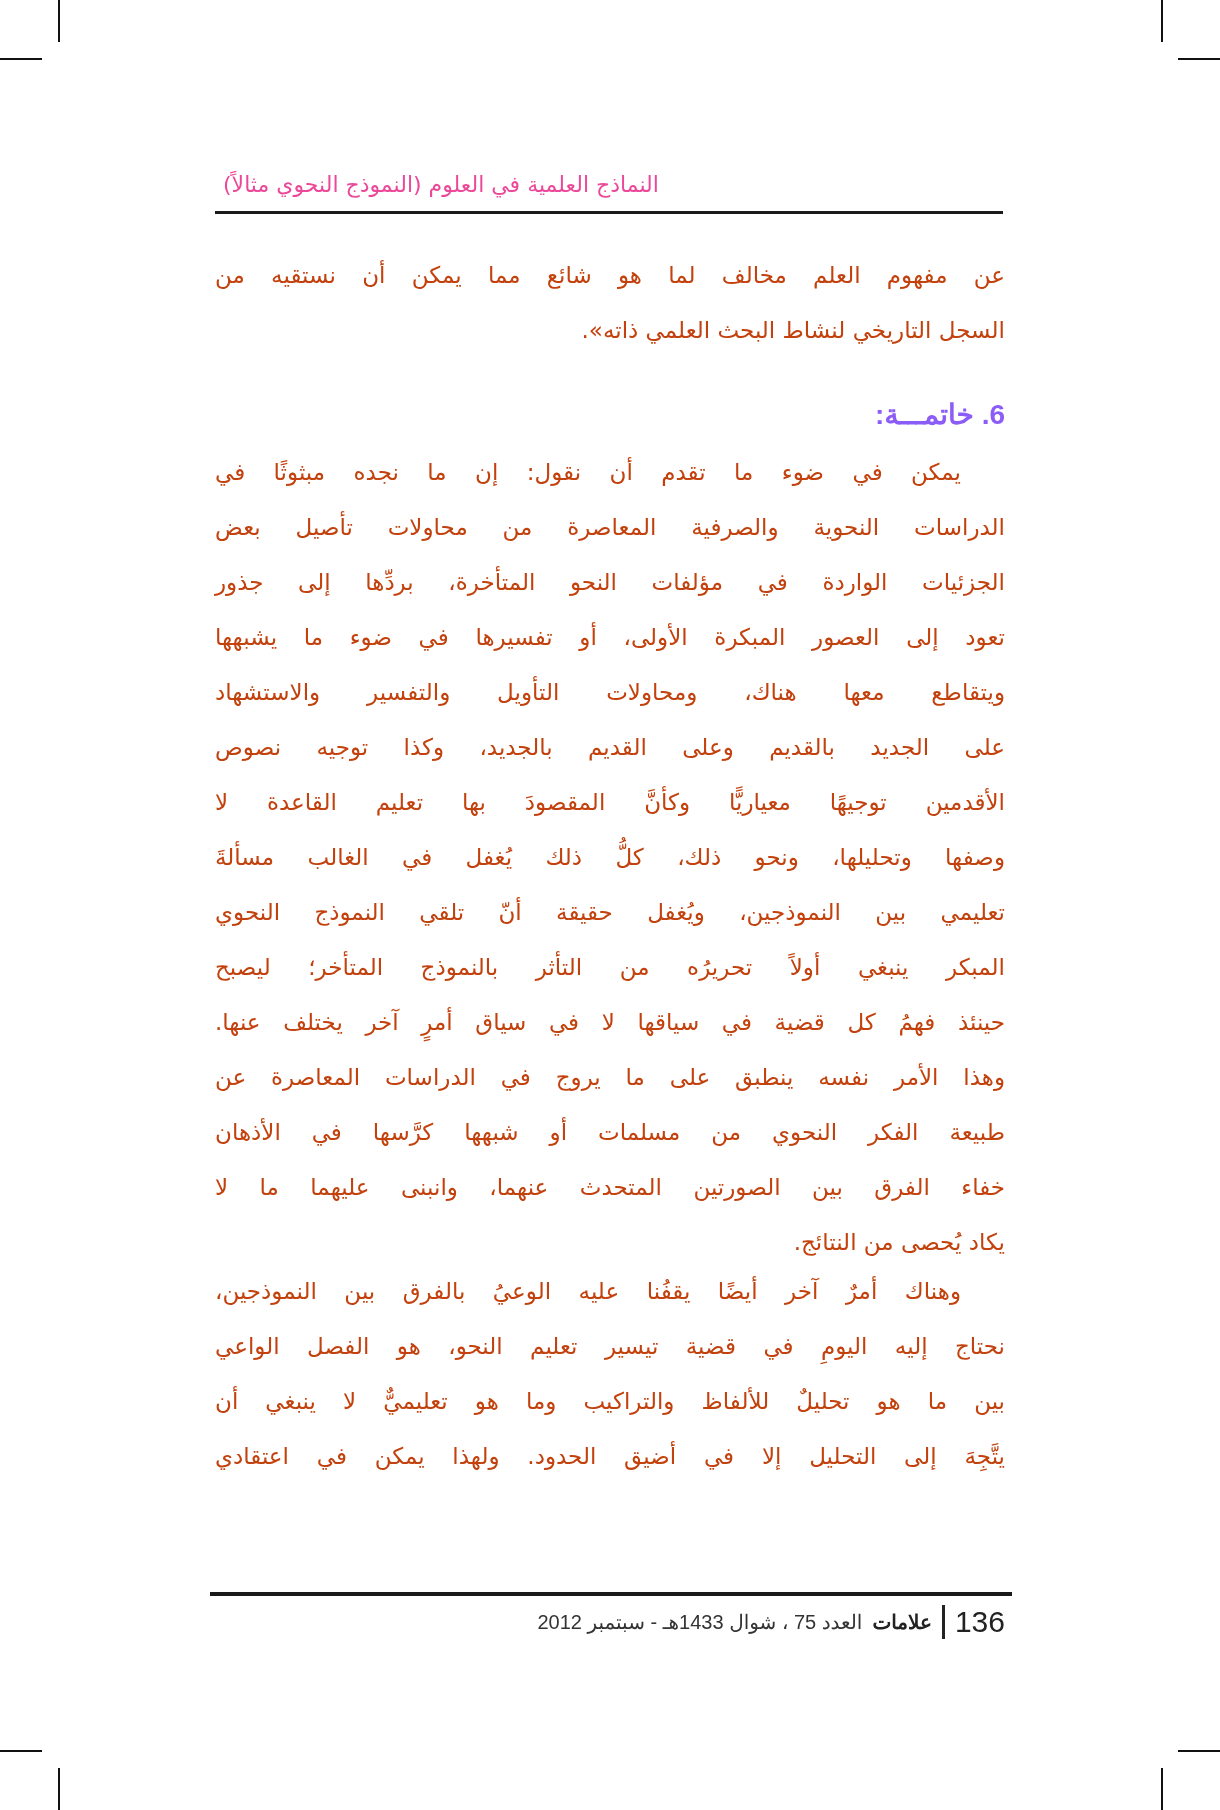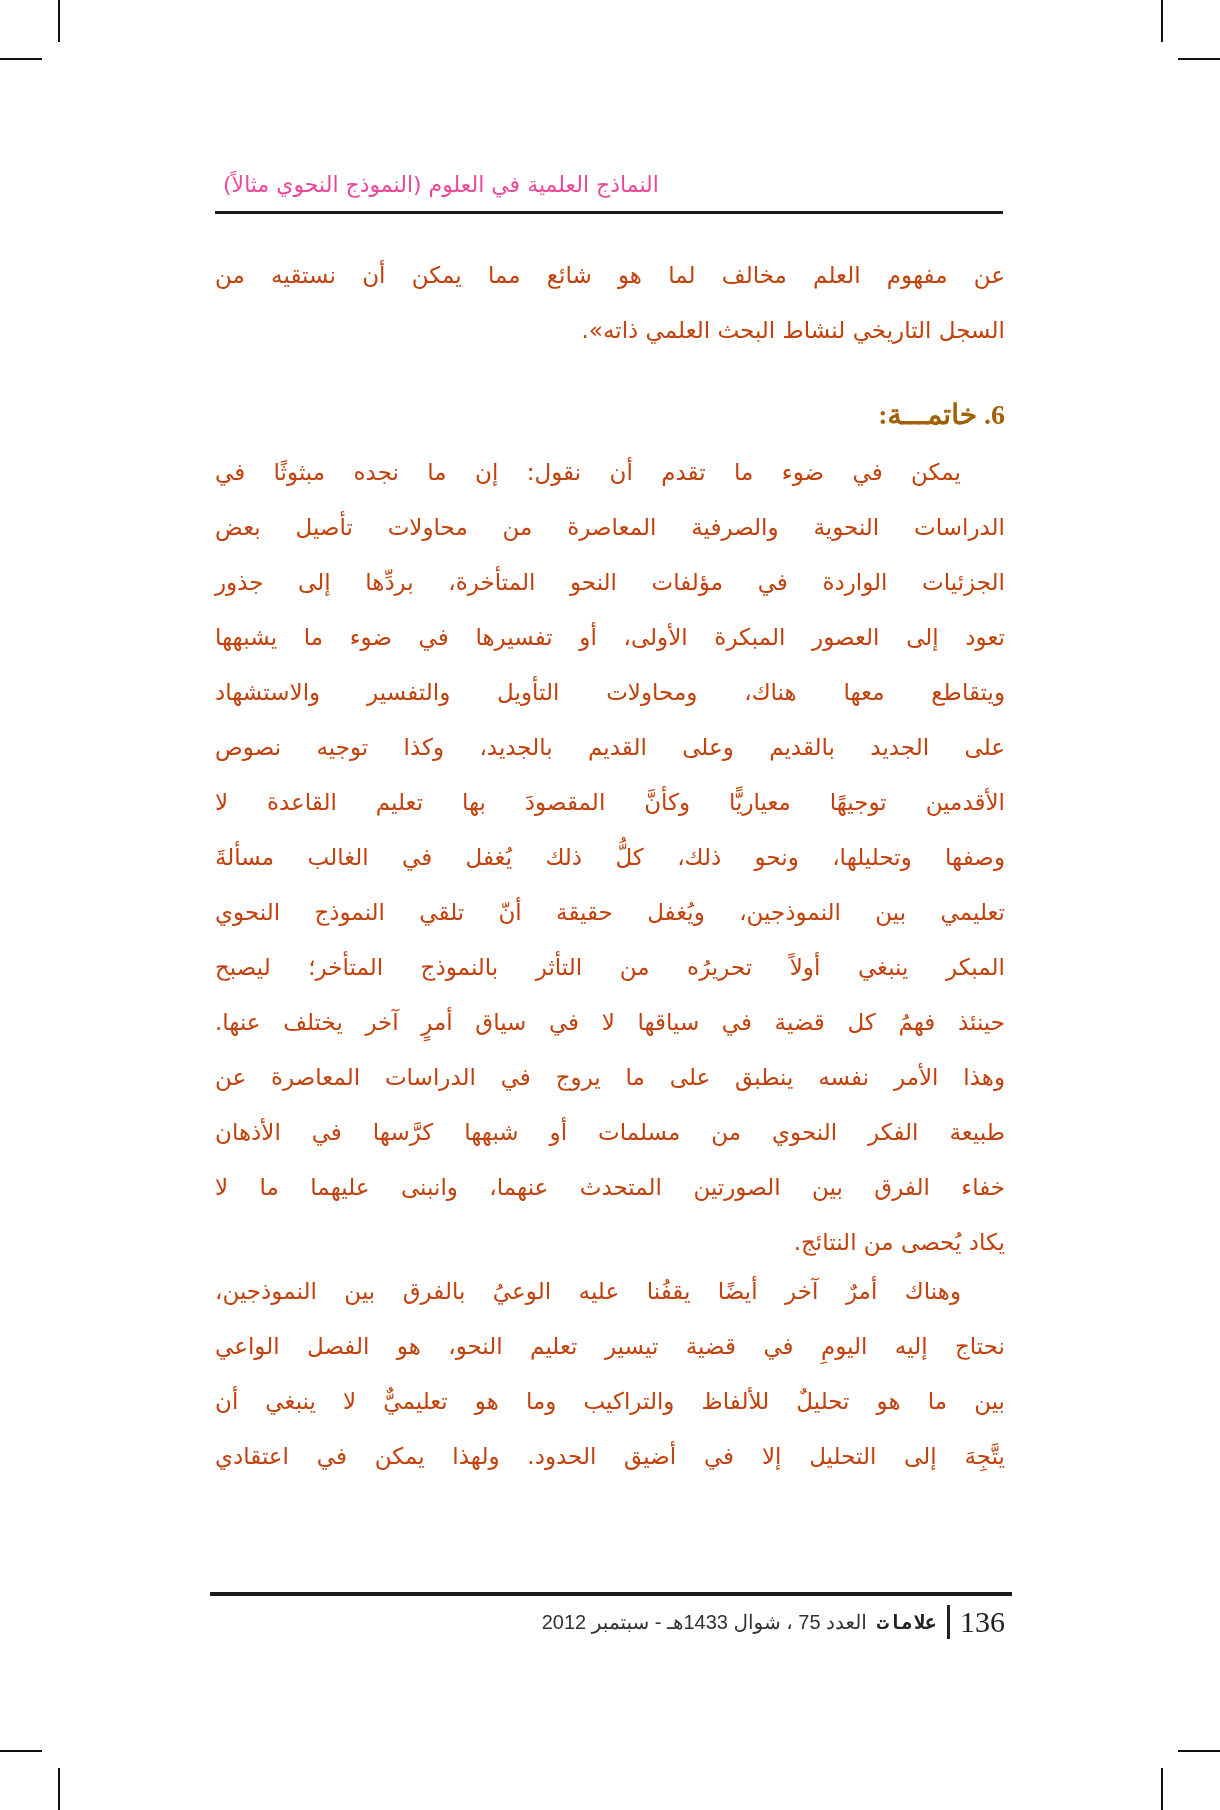--- a/index.html
+++ b/index.html
@@ -27,36 +27,36 @@
       direction: rtl; text-align: justify; text-align-last: right;
       font-family: "DejaVu Sans", sans-serif; font-size: 23px;
       line-height: 55px; color: #c2410c;
     }
     .line { display: block; text-align: justify; text-align-last: justify; white-space: nowrap; }
     .line.last { text-align-last: right; }
     .indent { padding-right: 44px; }
 
     .section-heading {
       position: absolute; right: 215px; top: 398px; direction: rtl;
-      font-family: Liberation Serif, serif; font-weight: bold; font-size: 28px; color: #a16207;
+      font-family: Liberation Sans, sans-serif; font-weight: bold; font-size: 28px; color: #8b5cf6;
     }
 
     .p2 { position: absolute; left: 215px; top: 445px; width: 790px; }
     .p3 { position: absolute; left: 215px; top: 1264px; width: 790px; }
 
     .footer-rule {
       position: absolute; left: 210px; top: 1592px; width: 802px; height: 4px; background: #1a1a1a;
     }
     .footer {
       position: absolute; right: 215px; top: 1602px; height: 40px;
       direction: rtl; display: flex; align-items: center; gap: 10px; color: #222;
     }
-    .page-num { font-family: Liberation Serif, serif; font-size: 30px; font-stretch: condensed; }
+    .page-num { font-family: Liberation Sans, sans-serif; font-size: 30px; font-stretch: condensed; }
     .footer-sep { width: 3px; height: 34px; background: #222; }
-    .journal { font-family: Liberation Mono, monospace; font-size: 20px; font-weight: bold; }
+    .journal { font-family: Liberation Serif, serif; font-size: 20px; font-weight: bold; }
     .issue { font-family: "Liberation Sans", sans-serif; font-size: 20px; color: #333; }
   </style>
 </head>
 <body>
 
 <div class="crop v" style="left:58px; top:0;"></div>
 <div class="crop h" style="left:0; top:58px;"></div>
 <div class="crop v" style="left:1161px; top:0;"></div>
 <div class="crop h" style="left:1178px; top:58px;"></div>
 <div class="crop h" style="left:0; top:1750px;"></div>

